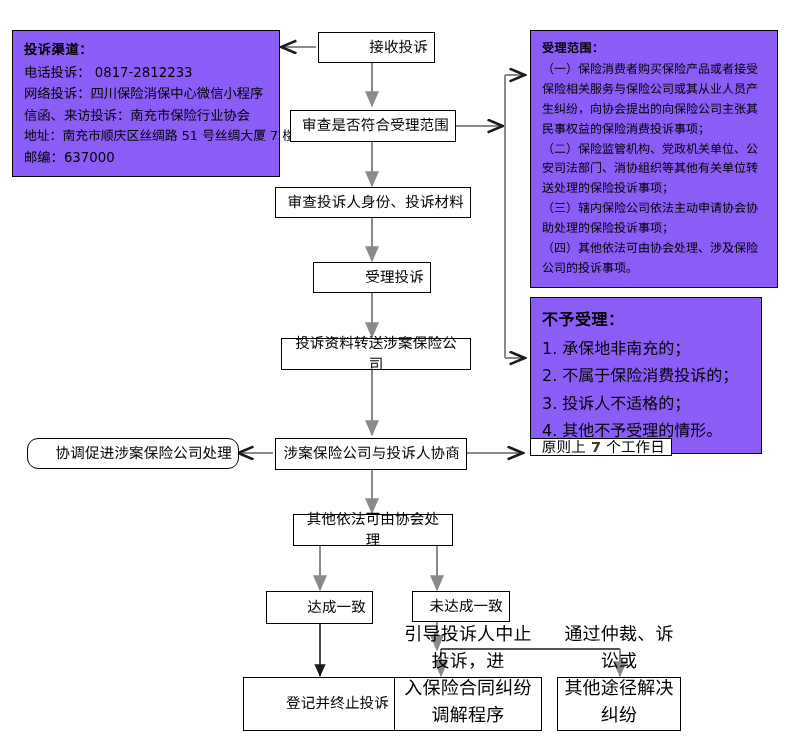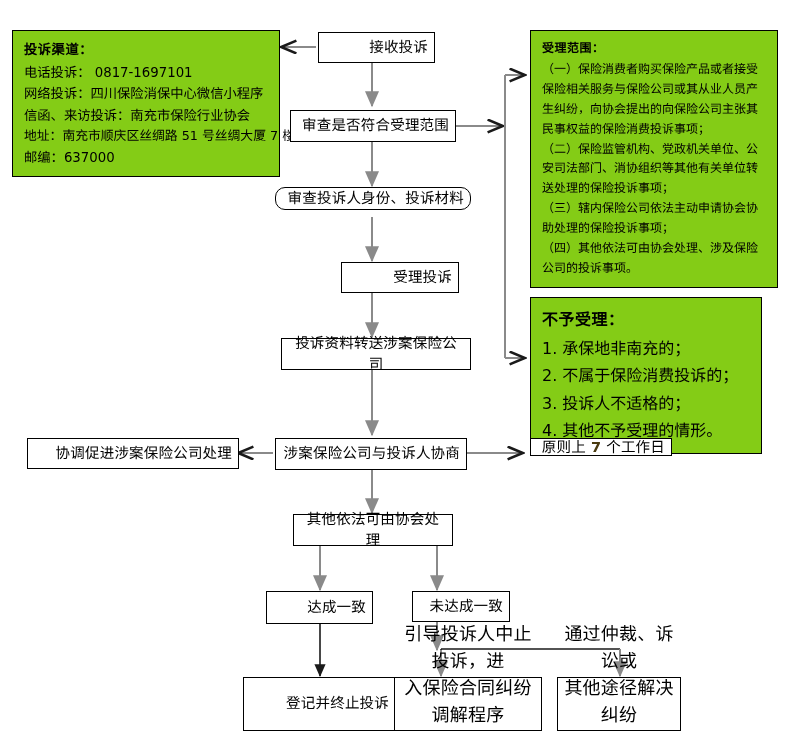--- a/index.html
+++ b/index.html
@@ -31,21 +31,21 @@
     letter-spacing:0.2px;
     padding:2px 6px;
     z-index:3;
   }
   .node.two-line{line-height:1.5;font-size:18px;}
   
   .panel{
     position:absolute;
     box-sizing:border-box;
     border:1px solid #000;
-    background:#84cc16;
+    background:#8b5cf6;
     padding:8px 9px 8px 11px;
     font-size:13.3px;
     line-height:1.62;
     z-index:3;
     text-align:left;
   }
   .panel .p-title{font-weight:bold;display:block;margin-bottom:1px;letter-spacing:0.5px;}
   .panel .p-line{display:block;white-space:nowrap;}
   .panel.wrap .p-line{white-space:normal;}
   .panel .indent{text-indent:0;}
@@ -136,21 +136,21 @@
       <line x1="437" y1="622" x2="437" y2="650" stroke="#8a8a8a" stroke-width="2" marker-end="url(#ahGrayFill)"></line>
       <path d="M441,649 L620,649" fill="none" stroke="#1a1a1a" stroke-width="1.6"></path>
       <path d="M441,649 L441,652" fill="none" stroke="#1a1a1a" stroke-width="1.6"></path>
       <line x1="441" y1="650" x2="441" y2="676" stroke="#8a8a8a" stroke-width="2" marker-end="url(#ahGrayFill)"></line>
       <line x1="620" y1="649" x2="620" y2="676" stroke="#8a8a8a" stroke-width="2" marker-end="url(#ahGrayFill)"></line>
     </g>
   </svg>
 
   <div class="panel" style="left:12px; top:30px; width:268px;">
     <span class="p-title">投诉渠道：</span>
-    <span class="p-line">电话投诉：  0817-1697101</span>
+    <span class="p-line">电话投诉：  0817-2812233</span>
     <span class="p-line">网络投诉：四川保险消保中心微信小程序</span>
     <span class="p-line">信函、来访投诉：南充市保险行业协会</span>
     <span class="p-line" style="font-size:12.8px;">地址：南充市顺庆区丝绸路 51 号丝绸大厦 7 楼</span>
     <span class="p-line">邮编：637000</span>
   </div>
 
   <div class="panel wrap" style="left:530px; top:30px; width:248px; line-height:1.66; font-size:12px;">
     <span class="p-title">受理范围：</span>
     <span class="p-line indent">（一）保险消费者购买保险产品或者接受保险相关服务与保险公司或其从业人员产生纠纷，向协会提出的向保险公司主张其民事权益的保险消费投诉事项；</span>
     <span class="p-line indent">（二）保险监管机构、党政机关单位、公安司法部门、消协组织等其他有关单位转送处理的保险投诉事项；</span>
@@ -167,33 +167,33 @@
   </div>
 
   <div class="node" style="left:318px; top:32px; width:117px; height:31px;">
     <span>接收投诉</span>
   </div>
 
   <div class="node" style="left:290px; top:110px; width:166px; height:32px;">
     <span>审查是否符合受理范围</span>
   </div>
 
-  <div class="node" style="left:275px; top:187px; width:196px; height:23px;border-radius:10px;">
+  <div class="node" style="left:275px; top:187px; width:196px; height:31px;">
     <span>审查投诉人身份、投诉材料</span>
   </div>
 
-  <div class="node" style="left:313px; top:262px; width:118px; height:31px;margin-left:28px;">
+  <div class="node" style="left:313px; top:262px; width:118px; height:31px;">
     <span>受理投诉</span>
   </div>
 
   <div class="node" style="left:281px; top:338px; width:190px; height:32px;">
     <span>投诉资料转送涉案保险公司</span>
   </div>
 
-  <div class="node" style="left:27px; top:438px; width:212px; height:31px;">
+  <div class="node" style="left:27px; top:438px; width:212px; height:31px;border-radius:11px;">
     <span>协调促进涉案保险公司处理</span>
   </div>
 
   <div class="node" style="left:275px; top:438px; width:192px; height:32px;">
     <span>涉案保险公司与投诉人协商</span>
   </div>
 
   <div class="node" style="left:530px; top:438px; width:142px; height:18px; gap:5px;">
     <span>原则上</span>
     <span class="accent">7</span>

